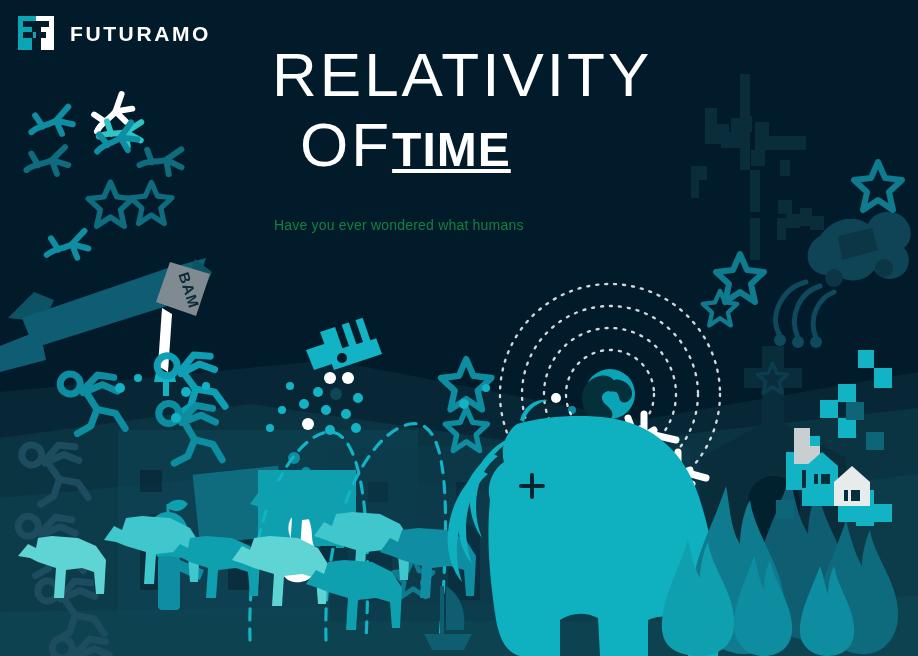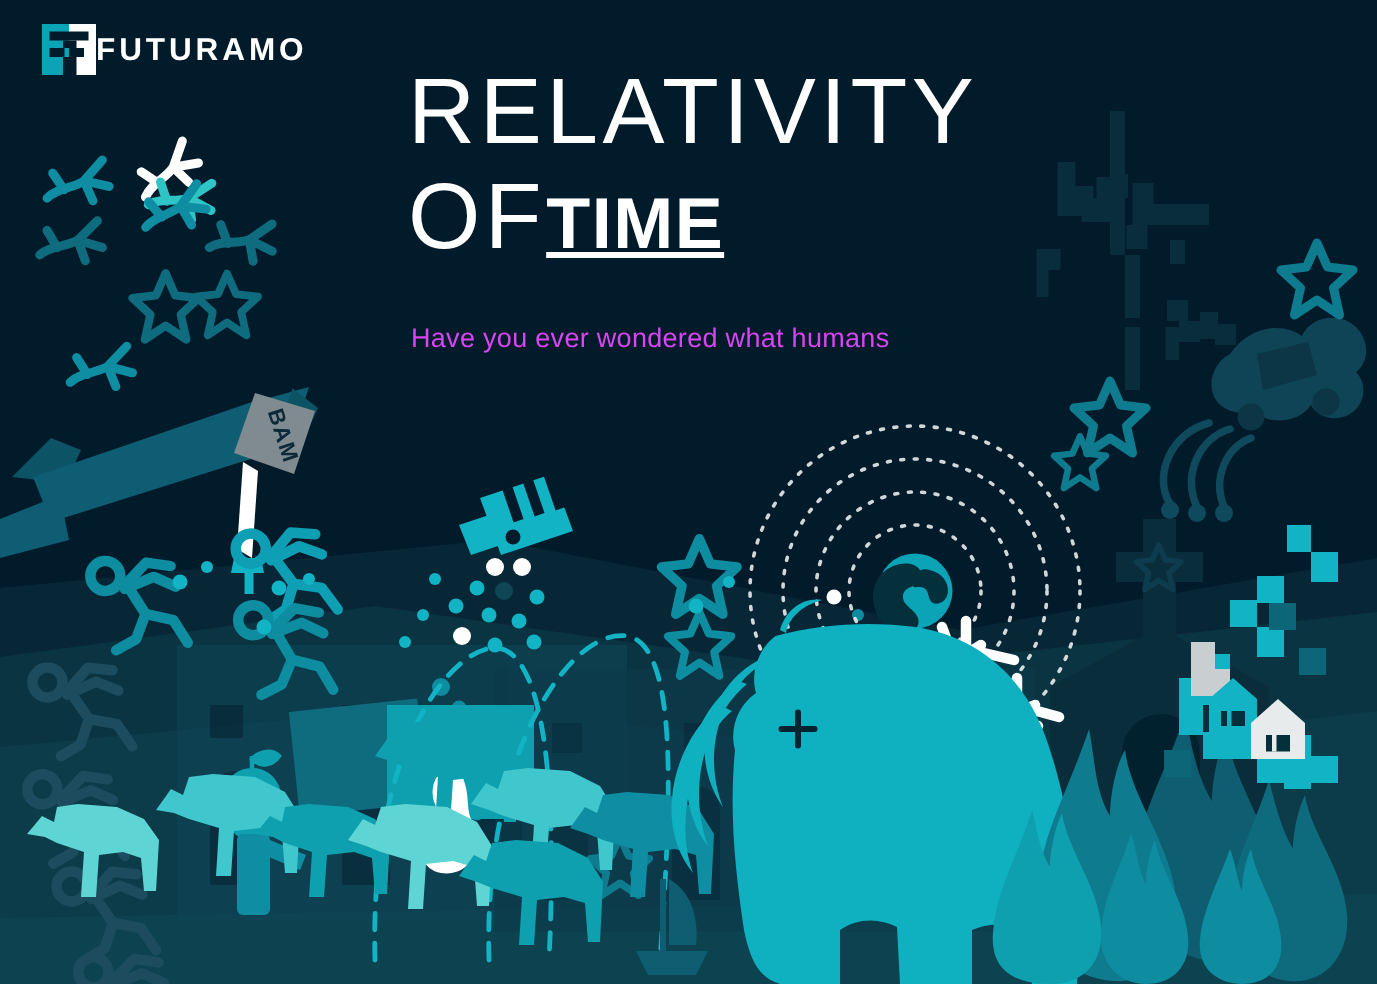--- a/index.html
+++ b/index.html
@@ -8,22 +8,22 @@
     position:relative;
     width:918px;height:656px;
     overflow:hidden;
     background:#011b2b;
   }
   .layer{position:absolute;top:0;left:0;width:918px;height:656px;}
   .layer svg{display:block;}
 
   
   #brand{
-    position:absolute;left:28px;top:16px;
-    display:flex;align-items:center;
+    position:absolute;left:18px;top:16px;
+    display:flex;align-items:center;gap:16px;
     z-index:40;
     text-align:center;
   }
   #logo-mark{width:36px;height:34px;position:relative;display:block;}
   #brand-name{
     color:#ffffff;
     font-size:21px;
     font-weight:bold;
     letter-spacing:2.6px;
     line-height:1;
@@ -47,32 +47,33 @@
   #title-line-2{
     margin:6px 0 0 0;
     line-height:66px;
     white-space:nowrap;
   }
   #title-of{
     color:#ffffff;
     font-size:62px;
     font-weight:normal;
     letter-spacing:3px;
+    margin-left:28px;
   }
   #title-time{
     color:#ffffff;
     font-size:48px;
     font-weight:bold;
     letter-spacing:1px;
     text-decoration:underline;
   }
   #subtitle{
     margin:18px 0 0 2px;
-    color:#d946ef;
-    font-size:18px;
+    color:#15803d;
+    font-size:14px;
     line-height:27px;
     letter-spacing:.2px;
   }
   #subtitle div{white-space:nowrap;}
 </style>
 </head>
 <body>
 
 <div id="poster">
 

